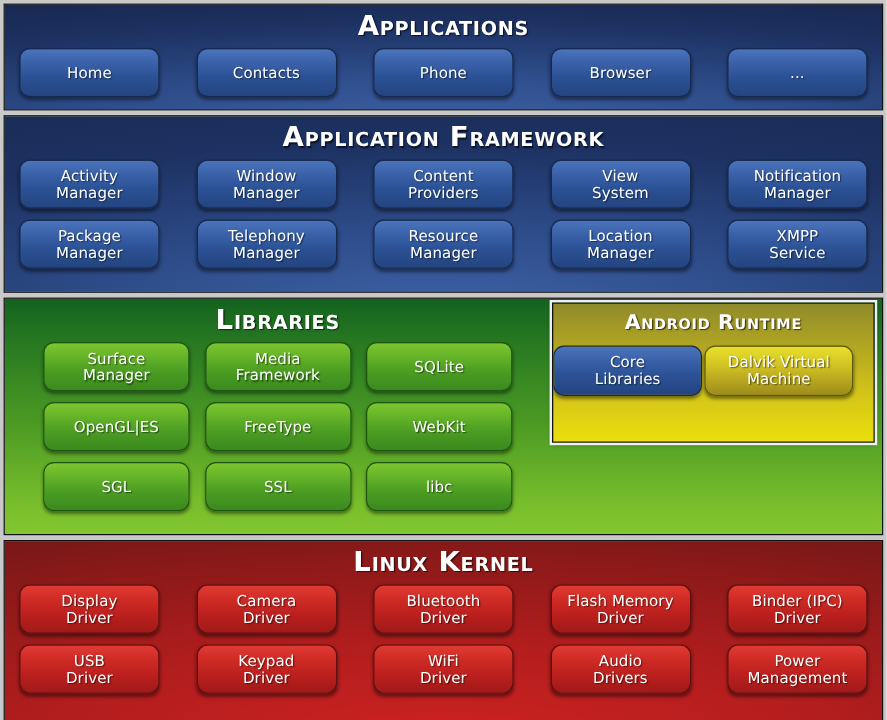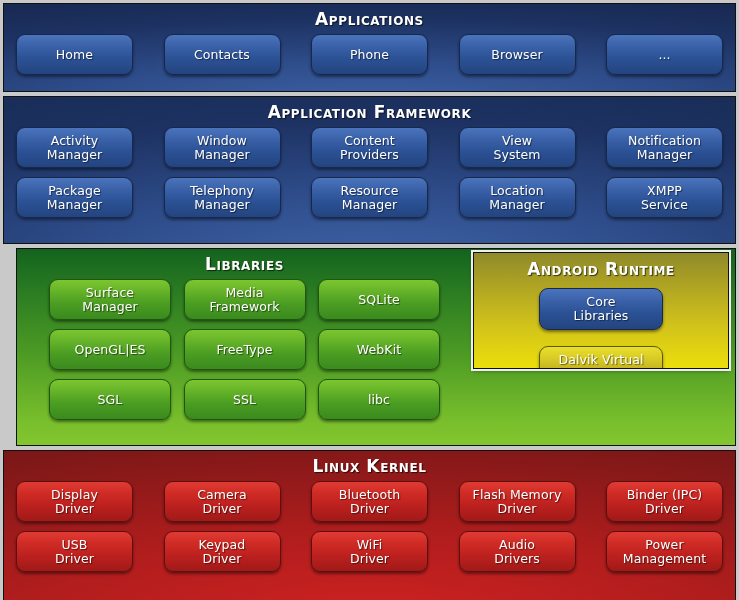--- a/index.html
+++ b/index.html
@@ -28,21 +28,21 @@
     border: 1px solid #111111;
     overflow: hidden;
   }
   .layer + .layer { margin-top: 4px; }
 
   .layer-title {
     text-align: center;
     color: #ffffff;
     font-weight: bold;
     font-variant: small-caps;
-    font-size: 17px;
+    font-size: 23px;
     letter-spacing: 0.6px;
     text-shadow: 1px 1px 1px rgba(0,0,0,0.65);
     line-height: 1;
     padding-top: 7px;
     padding-bottom: 6px;
     position: relative;
     z-index: 2;
   }
 
   
@@ -52,21 +52,20 @@
       radial-gradient(120% 150% at 50% 120%, #3f63a8 0%, #2d4b88 38%, #1d3262 68%, #15244a 100%);
   }
   .layer-framework {
     height: 148px;
     background:
       radial-gradient(120% 150% at 50% 115%, #3f63a8 0%, #2d4b88 35%, #1d3262 66%, #172a52 100%);
   }
   .layer-libraries {
     height: 198px;
     background: linear-gradient(to bottom, #13631f 0%, #2b7c22 22%, #4e9c24 55%, #79bf2c 88%, #82c62f 100%);
-    margin-left: 13px;
   }
   .layer-kernel {
     height: 152px;
     background:
       radial-gradient(125% 150% at 50% 112%, #cf2222 0%, #b11d1d 38%, #8a1919 70%, #671616 100%);
   }
 
   
   .row {
     position: relative;
@@ -137,23 +136,23 @@
     border: 1px solid #111111;
     outline: 2px solid #efefef;
     outline-offset: 0px;
     background: linear-gradient(to bottom, #8f8a2a 0%, #b3a722 32%, #d2c31a 64%, #ecdf0b 100%);
     box-shadow: 0 2px 4px rgba(0,0,0,0.4);
     overflow: hidden;
   }
   .runtime-panel .layer-title { font-size: 17px; padding-top: 8px; padding-bottom: 10px; }
   .runtime-cells {
     display: flex;
-    flex-direction: column;
+    flex-direction: row;
     align-items: center;
-    gap: 16px;
+    gap: 2px;
   }
   .runtime-cells .cell { width: 124px; height: 42px; }
 </style>
 </head>
 <body>
 
 <div id="stack">
 
   <div class="layer layer-applications">
     <div class="layer-title">Applications</div>

